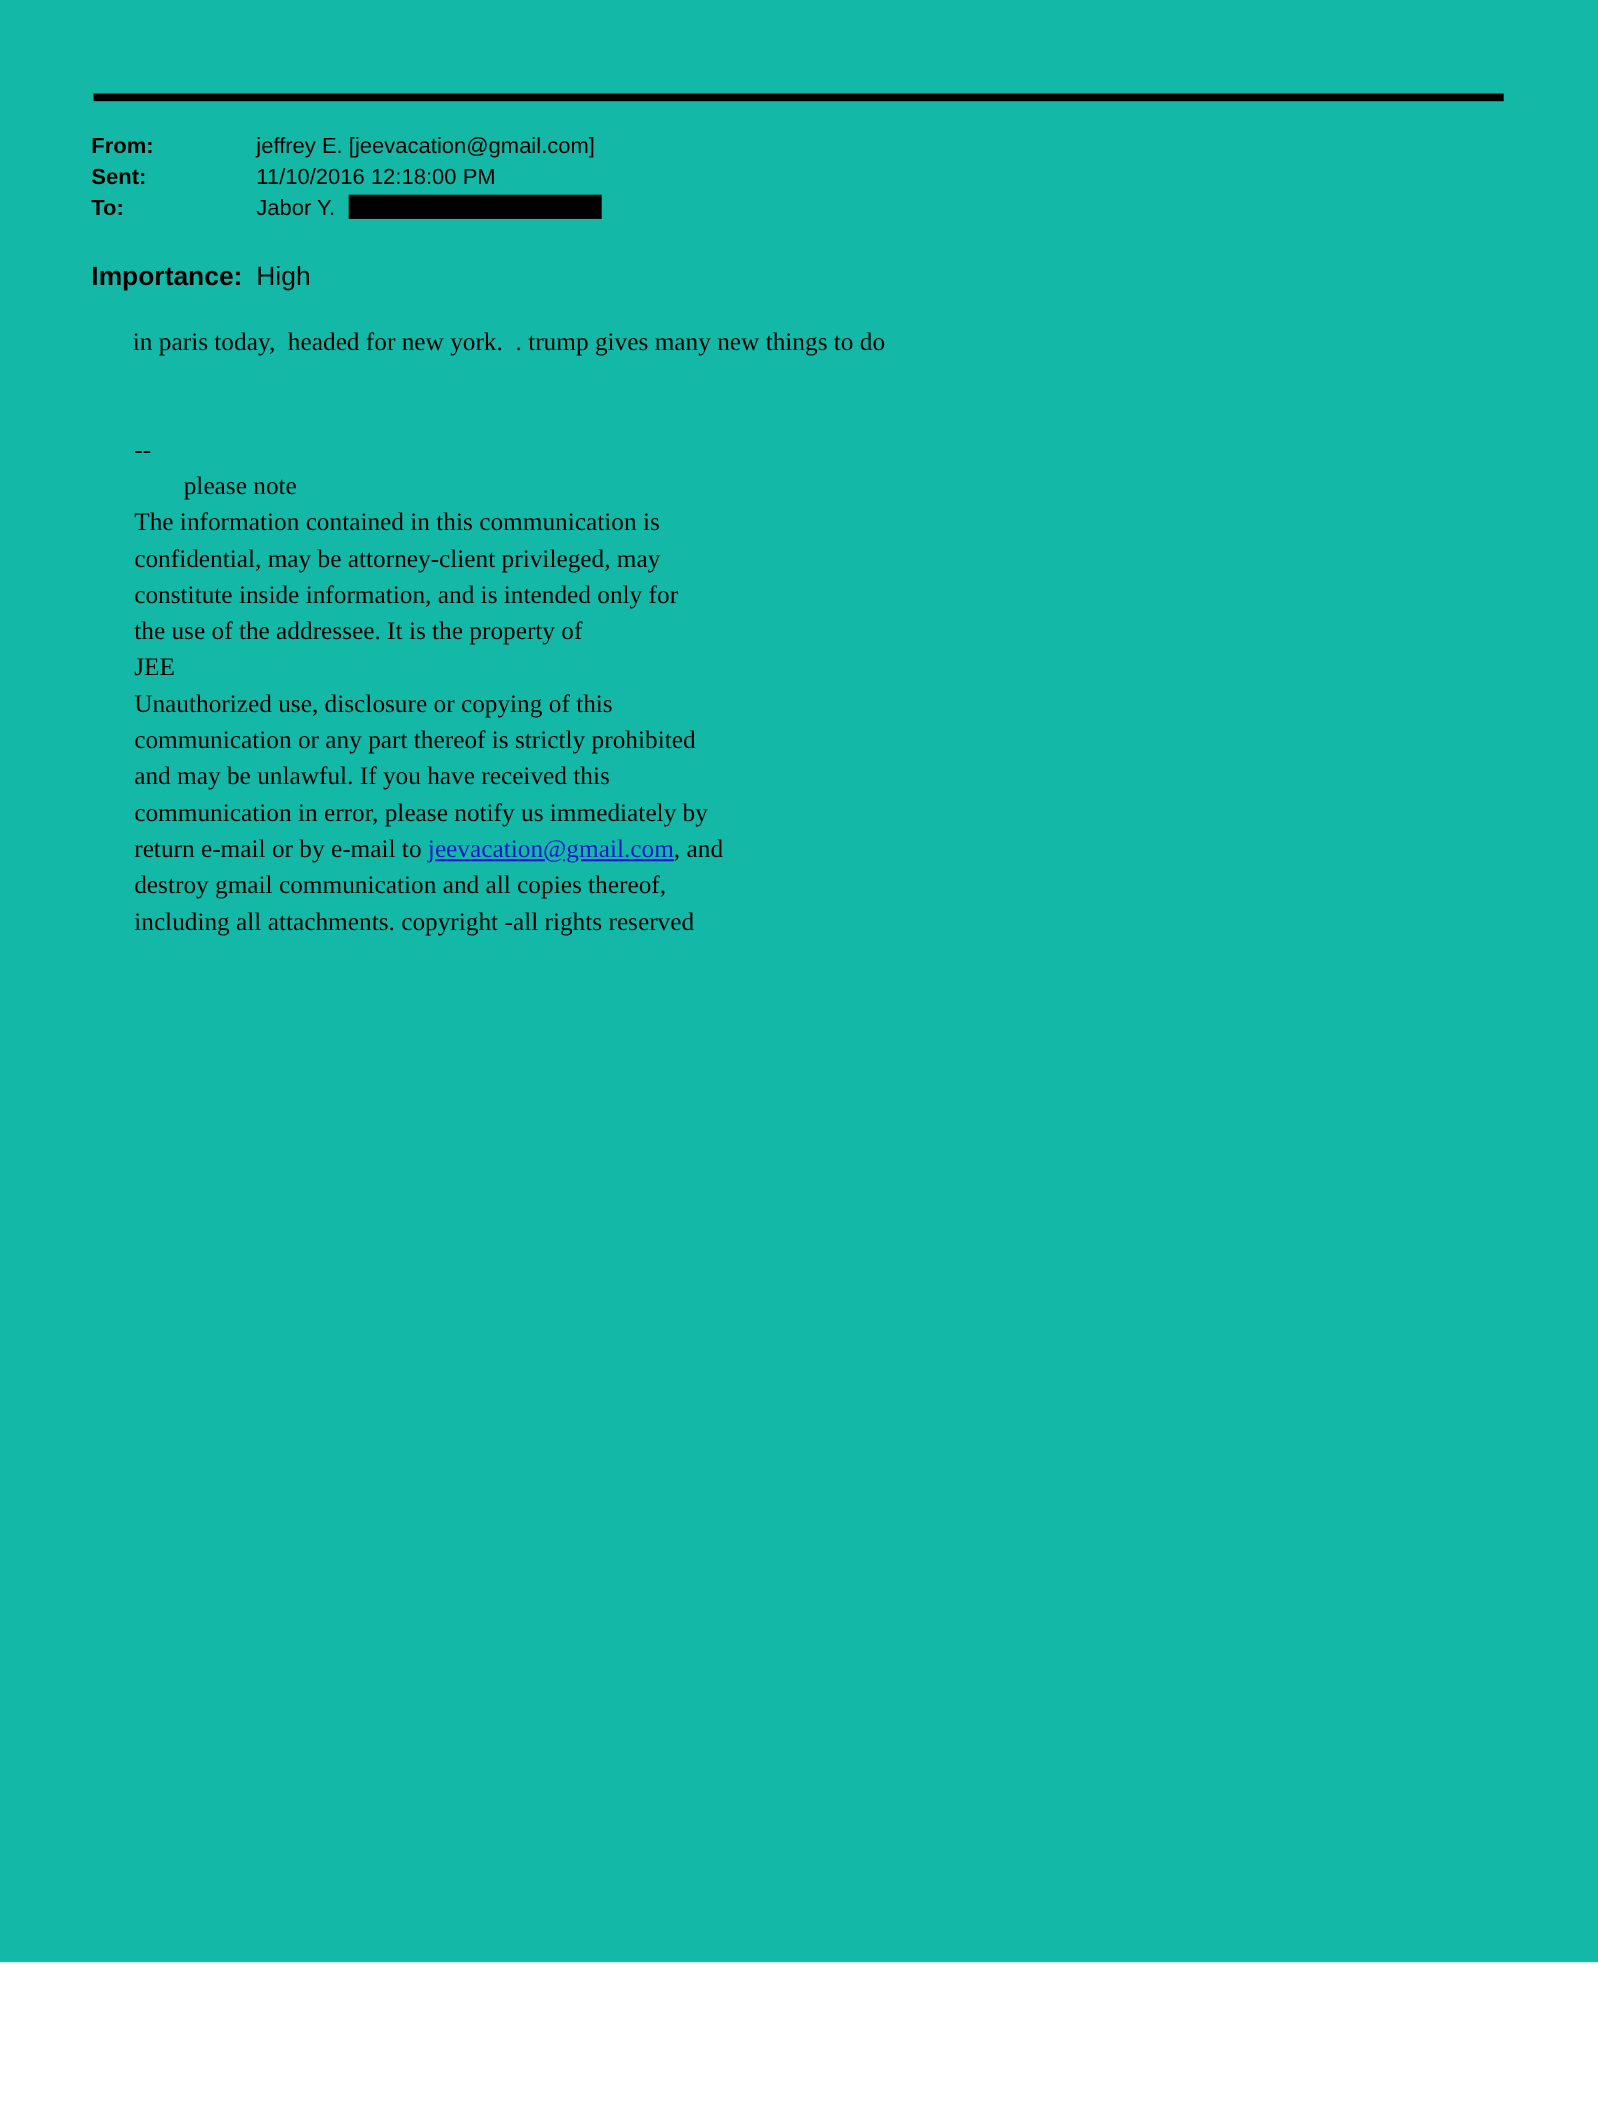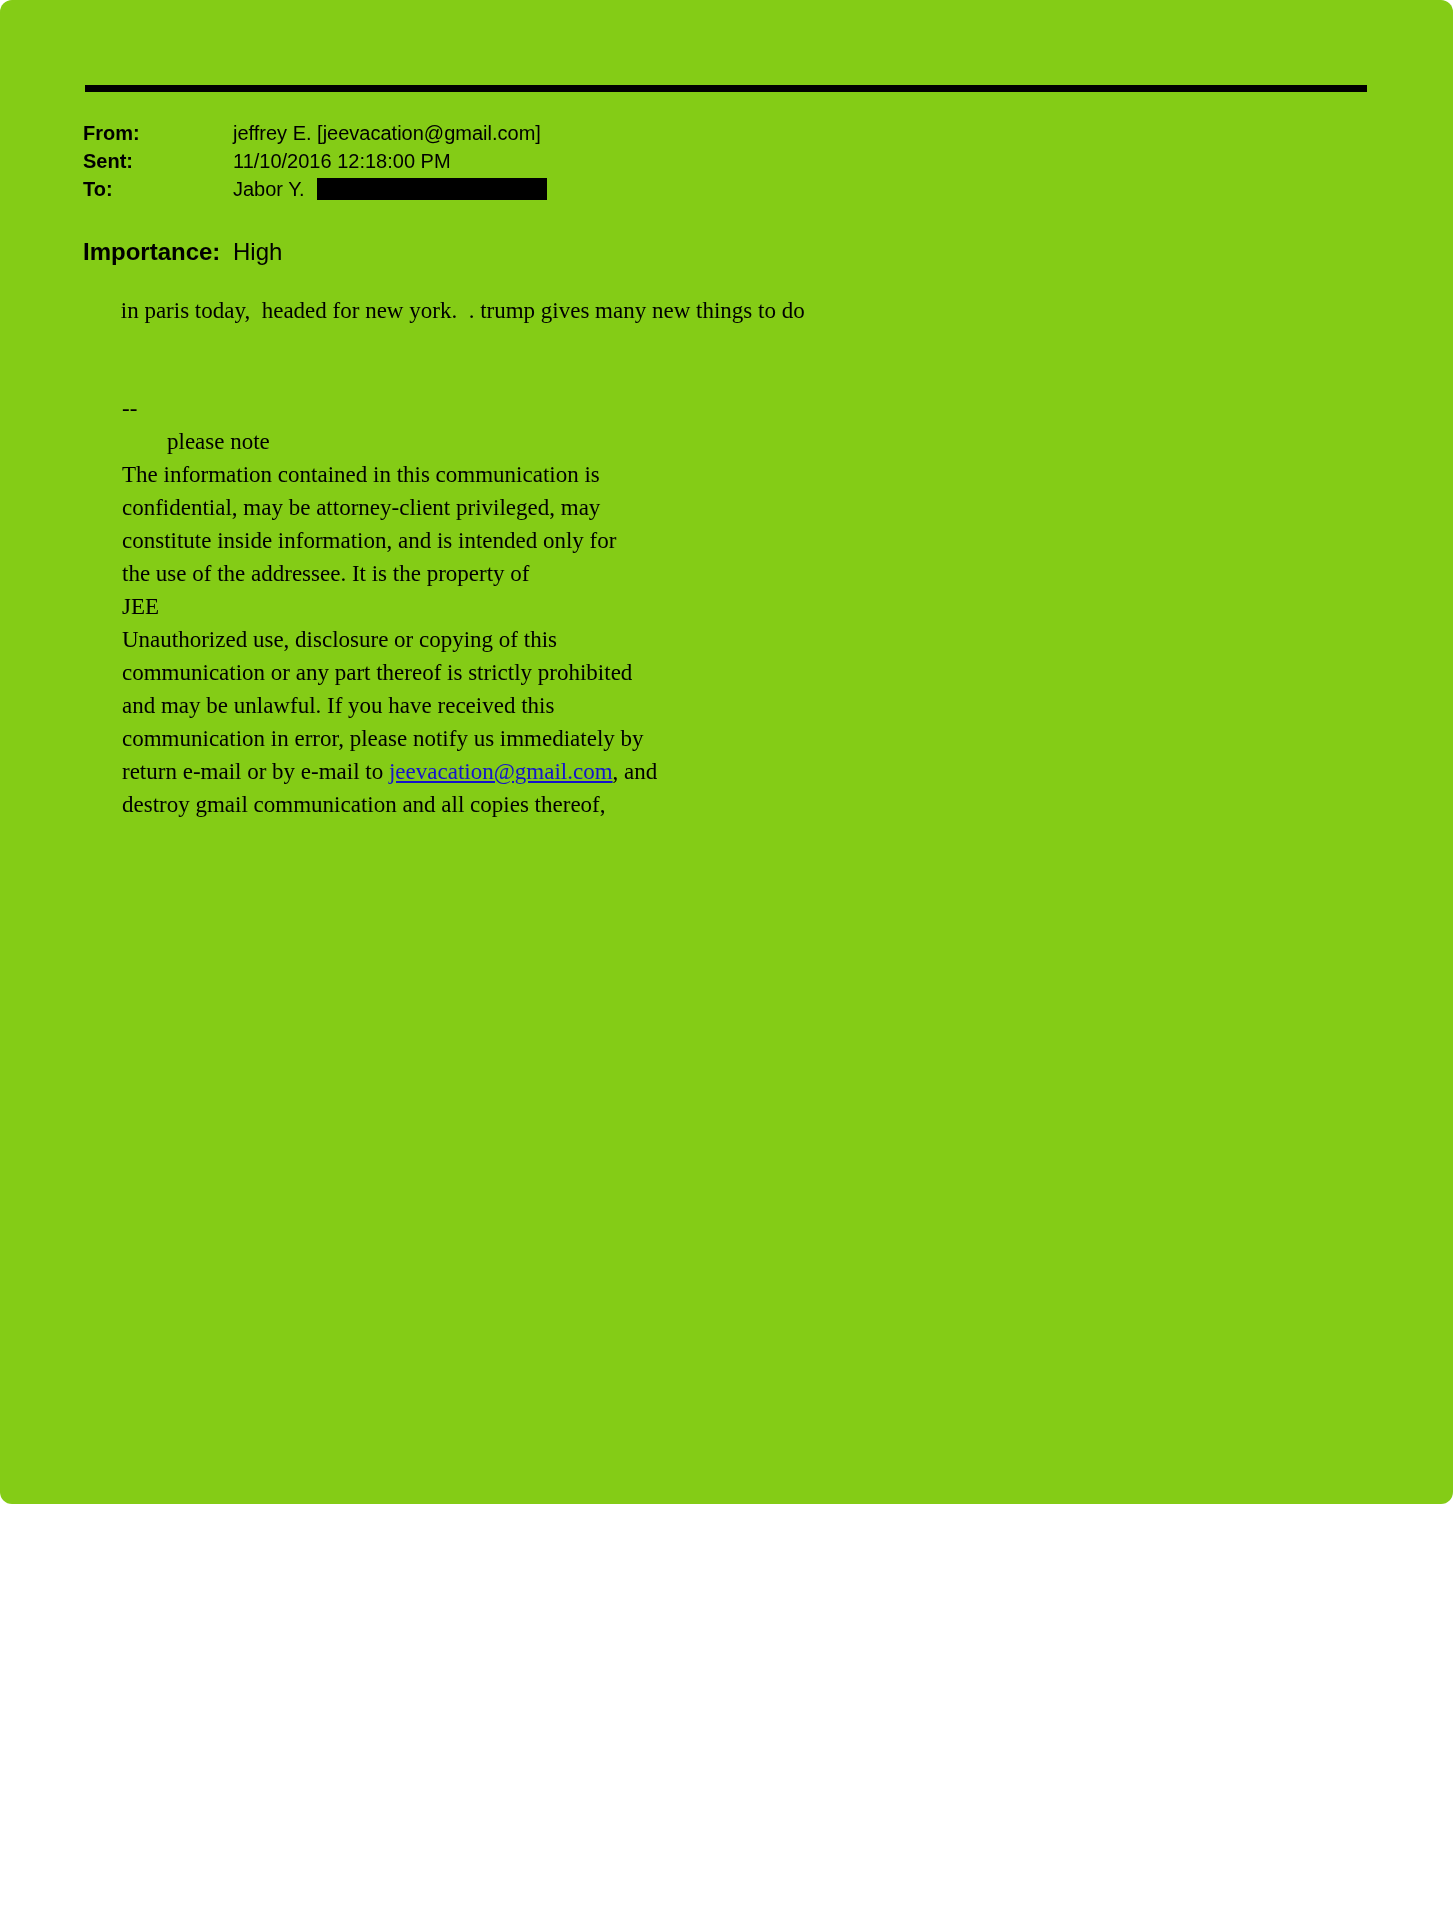--- a/index.html
+++ b/index.html
@@ -3,26 +3,25 @@
 <meta charset="utf-8">
 <style>
   html, body {
     margin: 0;
     padding: 0;
     background: #ffffff;
   }
   .page {
     position: relative;
     width: 1453px;
-    height: 1504px;
-    background: #84cc16;
+    height: 1784px;
+    background: #14b8a6;
     overflow: hidden;
     font-family: "Liberation Sans", sans-serif;
     color: #000000;
-    border-radius: 12px;
   }
   .top-rule {
     position: absolute;
     left: 85px;
     top: 85px;
     width: 1282px;
     height: 7px;
     background: #000000;
   }
   .email-header {
@@ -138,17 +137,18 @@
     <div class="disclaimer-line">confidential, may be attorney-client privileged, may</div>
     <div class="disclaimer-line">constitute inside information, and is intended only for</div>
     <div class="disclaimer-line">the use of the addressee. It is the property of</div>
     <div class="disclaimer-line">JEE</div>
     <div class="disclaimer-line">Unauthorized use, disclosure or copying of this</div>
     <div class="disclaimer-line">communication or any part thereof is strictly prohibited</div>
     <div class="disclaimer-line">and may be unlawful. If you have received this</div>
     <div class="disclaimer-line">communication in error, please notify us immediately by</div>
     <div class="disclaimer-line"><span>return e-mail or by e-mail to </span><a class="email-link">jeevacation@gmail.com</a><span>, and</span></div>
     <div class="disclaimer-line">destroy gmail communication and all copies thereof,</div>
+    <div class="disclaimer-line">including all attachments. copyright -all rights reserved</div>
   </div>
 
   <div class="bates-stamp">HOUSE_OVERSIGHT_032903</div>
 
 </div>
 
 </body></html>

